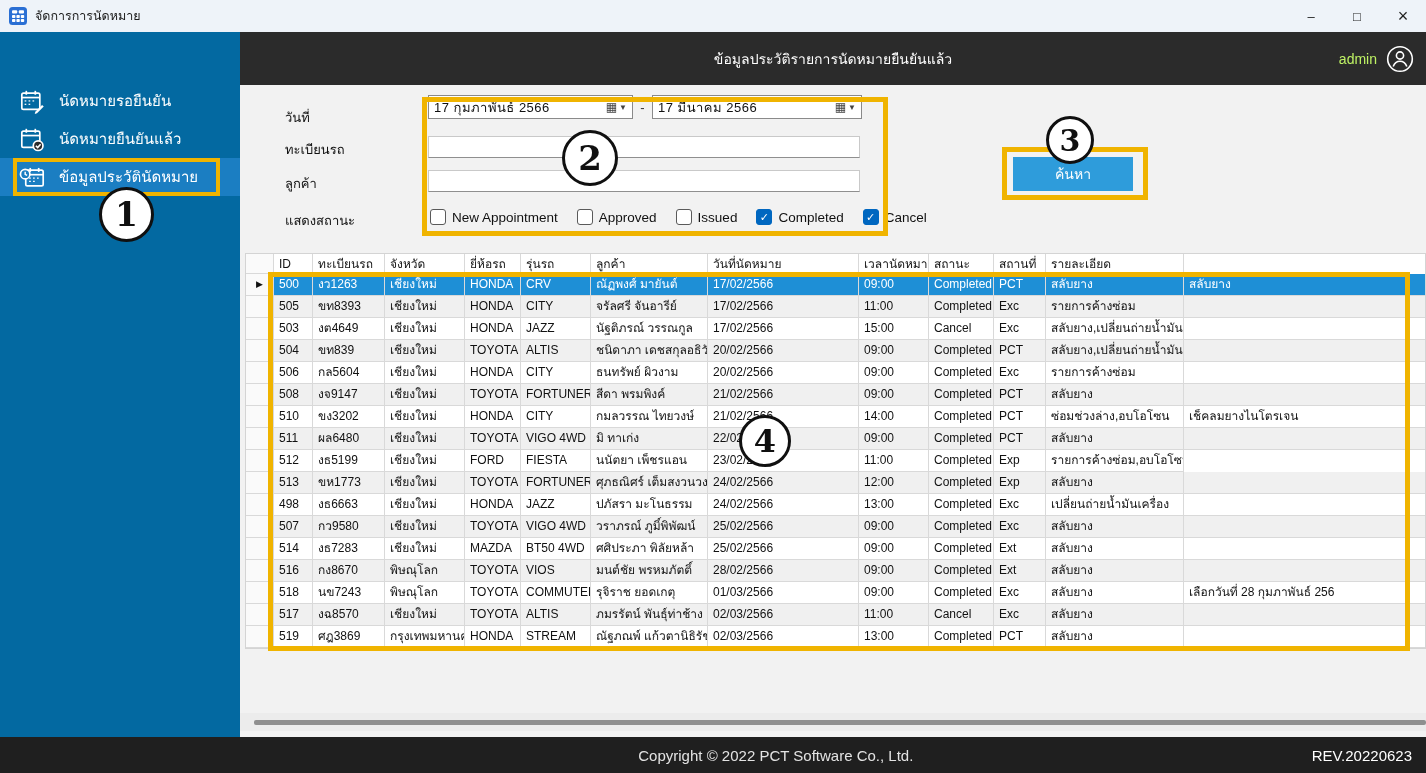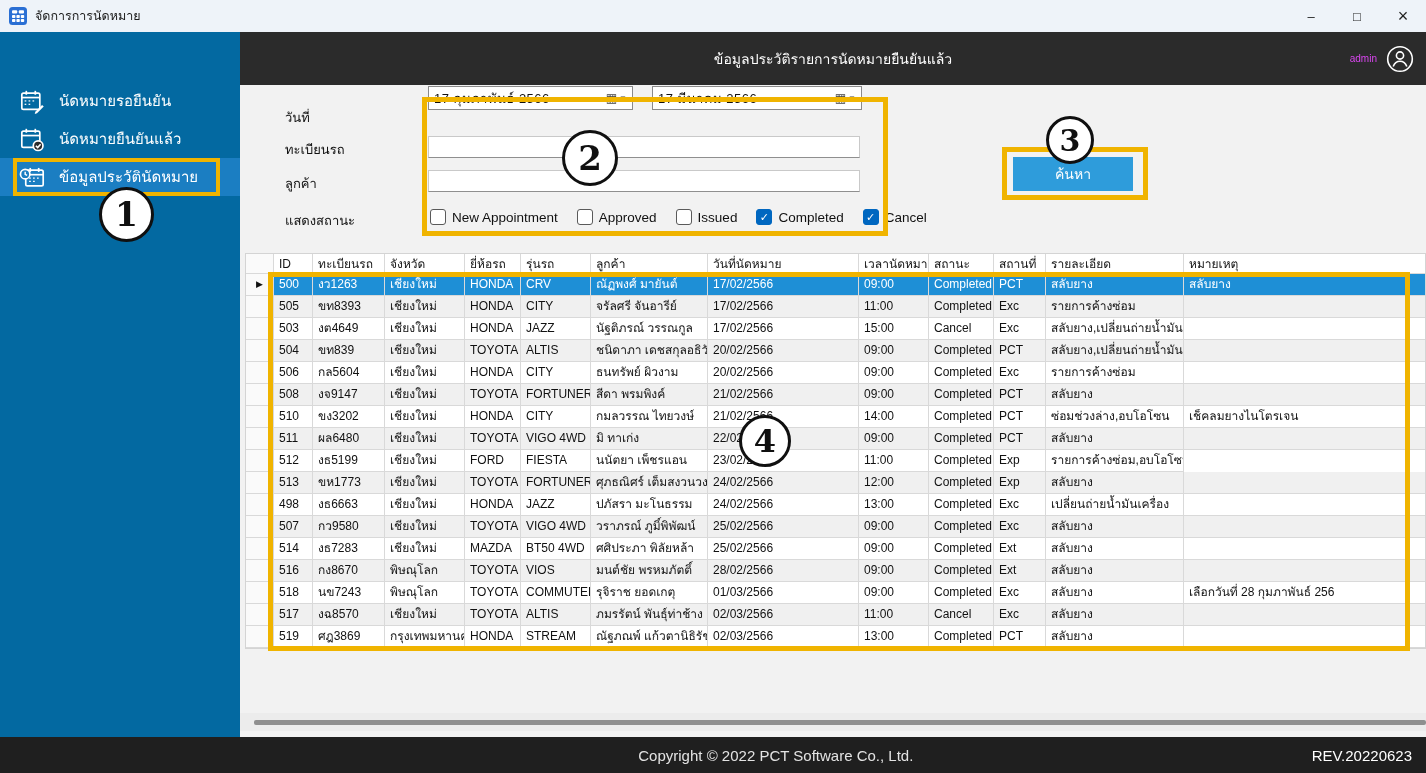--- a/index.html
+++ b/index.html
@@ -26,27 +26,27 @@
   .nav-item .nav-icon { width:28px; height:28px; margin-right:13px; display:flex;
     align-items:center; justify-content:center; }
   .nav-item.active { background:#1b7ec2; }
 
   .main { flex:1; display:flex; flex-direction:column; min-width:0; }
   .main-header { height:53px; background:#2b2b2b; position:relative;
     display:flex; align-items:center; justify-content:center; }
   .main-header .page-title { color:#fff; font-size:14px; }
   .user-box { position:absolute; right:12px; top:0; height:53px;
     display:flex; align-items:center; gap:9px; }
-  .user-name { color:#d946ef; font-size:10px; }
+  .user-name { color:#bef264; font-size:14px; }
 
   .content { flex:1; background:#f2f2f2; position:relative; overflow:hidden; }
 
   
   .flabel { position:absolute; left:45px; font-size:13px; color:#111; }
-  .datebar { position:absolute; top:1px; left:188px; display:flex; align-items:center; }
+  .datebar { position:absolute; top:10px; left:188px; display:flex; align-items:center; }
   .datepicker { width:205px; height:24px; background:#fff; border:1px solid #8a8a8a;
     display:flex; align-items:center; padding:0 5px; font-size:13px; color:#111; }
   .datepicker .dp-text { flex:1; letter-spacing:.5px; }
   .dp-cal { font-size:12px; color:#444; margin-right:2px; }
   .dp-arrow { font-size:8px; color:#444; }
   .date-sep { width:19px; text-align:center; font-size:13px; color:#333; }
   .datepicker.second { width:210px; }
   .txtfield { position:absolute; left:188px; width:432px; height:22px; background:#fff;
     border:1px solid #c9c9c9; border-bottom-color:#8f8f8f; font-size:13px; padding:0 5px;
     font-family:inherit; }
@@ -261,21 +261,20 @@
             <div class="th col-plate">ทะเบียนรถ</div>
             <div class="th col-province">จังหวัด</div>
             <div class="th col-brand">ยี่ห้อรถ</div>
             <div class="th col-model">รุ่นรถ</div>
             <div class="th col-customer">ลูกค้า</div>
             <div class="th col-appt_date">วันที่นัดหมาย</div>
             <div class="th col-appt_time">เวลานัดหมาย</div>
             <div class="th col-status">สถานะ</div>
             <div class="th col-place">สถานที่</div>
             <div class="th col-detail">รายละเอียด</div>
-            <div class="th col-note">หมายเหตุ</div>
           </div>
         <div>
             <div class="tr selected">
               <div class="td col-sel">▶</div>
               <div class="td col-id">500</div>
               <div class="td col-plate">งว1263</div>
               <div class="td col-province">เชียงใหม่</div>
               <div class="td col-brand">HONDA</div>
               <div class="td col-model">CRV</div>
               <div class="td col-customer">ณัฏพงศ์  มายันต์</div>

